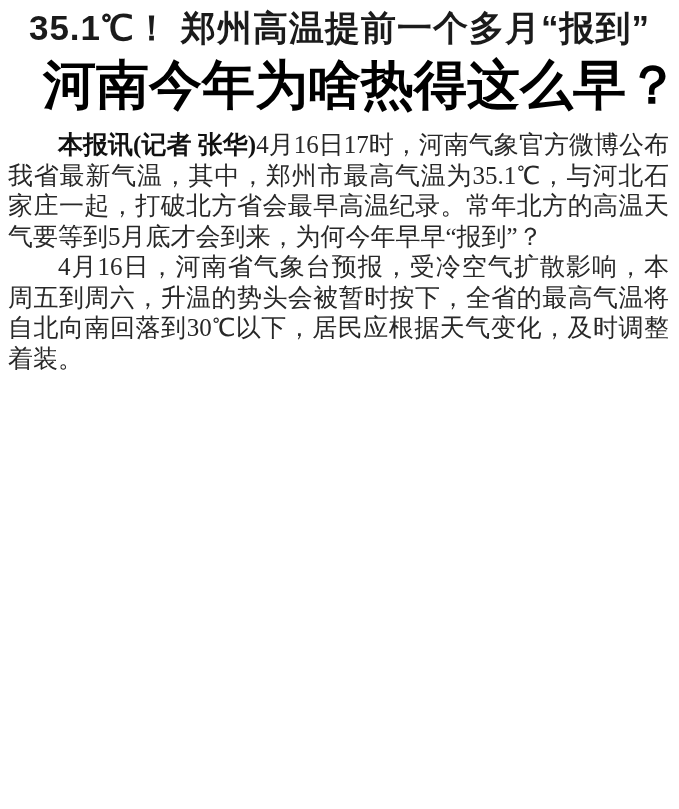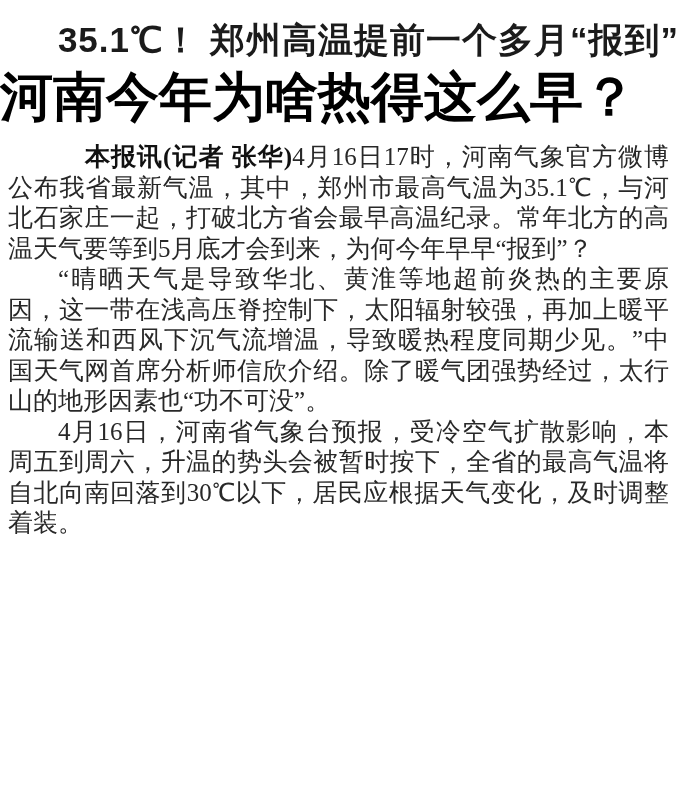--- a/index.html
+++ b/index.html
@@ -9,33 +9,33 @@
   }
   .page {
     position: relative;
     width: 679px;
     height: 809px;
     background: #ffffff;
     overflow: hidden;
     color: #262626;
   }
   .kicker {
-    margin-top: 20px;
-    text-align: right;
+    margin-top: 8px;
+    text-align: center;
     font-family: "Liberation Sans", sans-serif;
     font-weight: 700;
     font-size: 35px;
     line-height: 40px;
     letter-spacing: 1px;
     color: #1b1b1b;
     white-space: nowrap;
   }
   .headline {
     margin-top: 8px;
-    text-align: left;
+    text-align: right;
     font-family: "Liberation Sans", sans-serif;
     font-weight: 900;
     font-size: 53px;
     line-height: 58px;
     color: #000000;
     letter-spacing: 0px;
     white-space: nowrap;
   }
   .article-body {
     margin-top: 16px;
@@ -47,38 +47,36 @@
     text-align: justify;
     text-justify: inter-ideograph;
   }
   .article-body p {
     margin: 0;
     text-indent: 2em;
   }
   .lead-in {
     font-weight: 700;
     color: #111111;
-    margin-left: 27px;
   }
 </style>
 </head>
 <body>
 
 <div class="page">
 
   <div class="kicker">35.1℃！ 郑州高温提前一个多月“报到”</div>
 
   <div class="headline">河南今年为啥热得这么早？</div>
 
   <div class="article-body">
 
     <p><b class="lead-in">本报讯(记者 张华)</b><span>4月16日17时，河南气象官方微博公布我省最新气温，其中，郑州市最高气温为35.1℃，与河北石家庄一起，打破北方省会最早高温纪录。常年北方的高温天气要等到5月底才会到来，为何今年早早“报到”？</span></p>
 
 
 
-    <p><span>“晴晒天气是导致华北、黄淮等地超前炎热的主要原因，这一带在浅高压脊控制下，太阳辐射较强，再加上暖平流输送和西风下沉气流增温，导致暖热程度同期少见。”中国天气网首席分析师信欣介绍。除了暖气团强势经过，太行山的地形因素也“功不可没”。</span></p>
 
 
     <p><span>4月16日，河南省气象台预报，受冷空气扩散影响，本周五到周六，升温的势头会被暂时按下，全省的最高气温将自北向南回落到30℃以下，居民应根据天气变化，及时调整着装。</span></p>
 
   </div>
 
 </div>
 
 </body></html>

